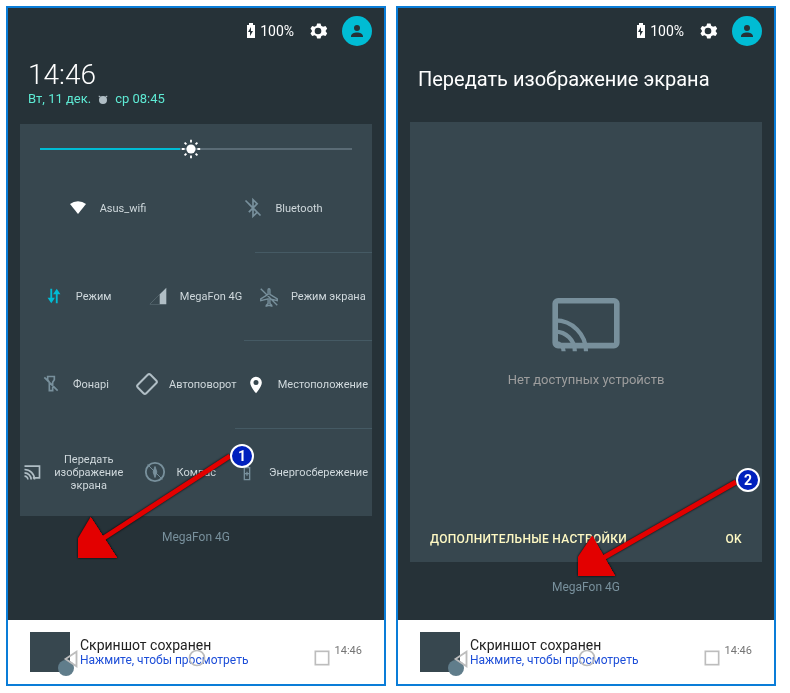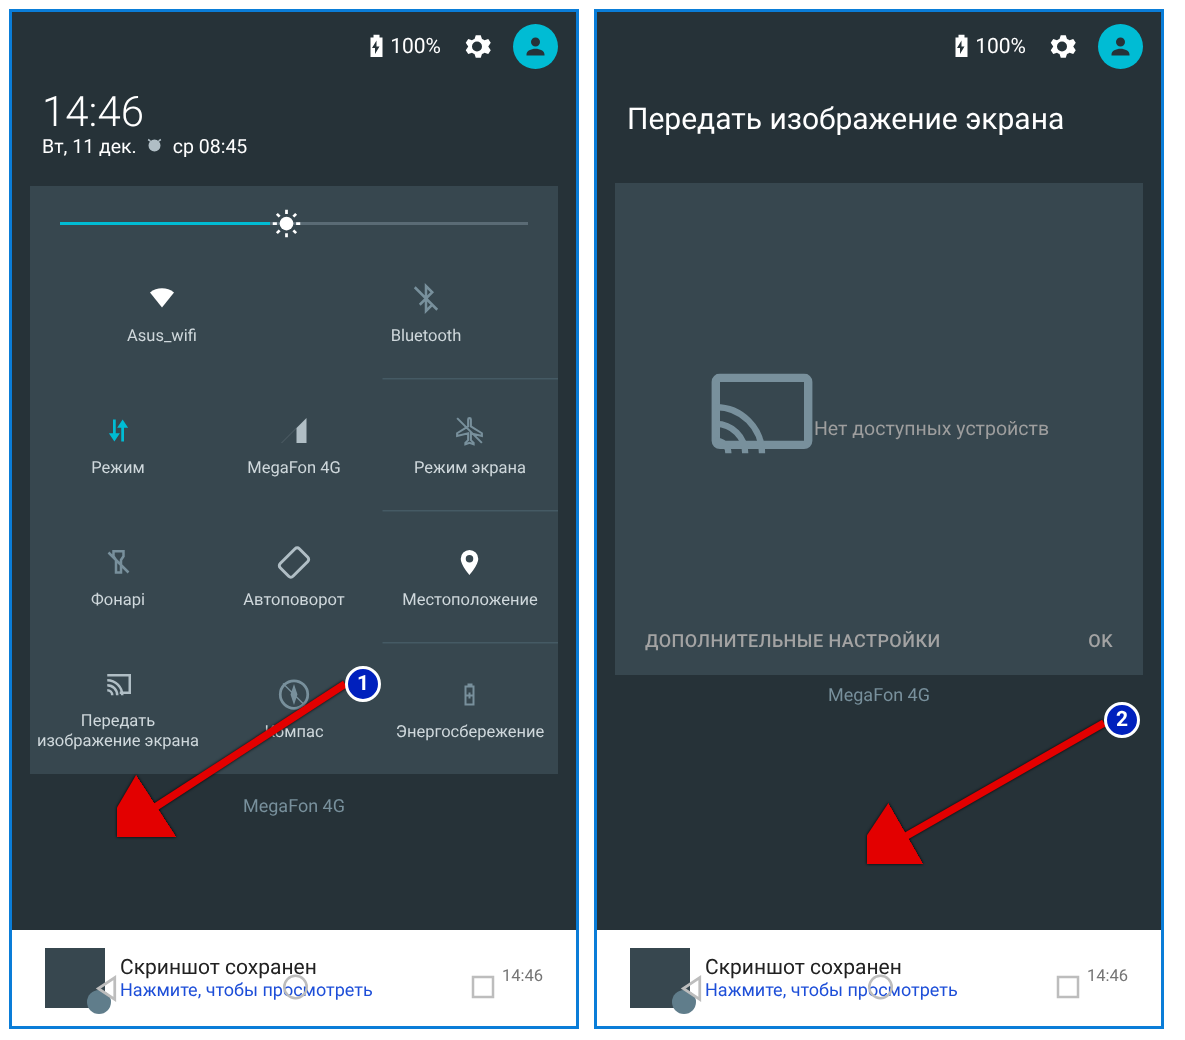--- a/index.html
+++ b/index.html
@@ -5,51 +5,51 @@
 *{margin:0;padding:0;box-sizing:border-box;font-family:Roboto,Arial,sans-serif}
 body{background:#fff;padding:6px;display:flex;gap:10px}
 .phone{width:380px;height:680px;border:2px solid #0a7dd8;background:#263238;position:relative;overflow:hidden}
 .status-bar{display:flex;justify-content:flex-end;align-items:center;padding:8px 12px;gap:12px}
 .status-bar .batt{color:#fff;font-size:14px;display:flex;align-items:center;gap:4px}
 .status-bar svg{fill:#fff}
 .gear-btn{width:24px;height:24px;display:flex;align-items:center;justify-content:center}
 .avatar{width:30px;height:30px;border-radius:50%;background:#00bcd4;display:flex;align-items:center;justify-content:center}
 .dt-block{padding:4px 20px 10px;color:#fff}
 .big-time{font-size:28px;font-weight:300}
-.sub-date{font-size:13px;color:#ffffff;display:flex;align-items:flex-start;gap:6px}
+.sub-date{font-size:13px;color:#5eead4;display:flex;align-items:flex-end;gap:6px}
 .panel{margin:8px 12px;background:#37474f;border-radius:0}
 .brightness{padding:16px 20px;position:relative;height:40px}
 .br-track{height:2px;background:#5a6b75;position:relative;top:8px}
 .br-fill{height:2px;background:#00bcd4;width:45%;position:absolute;top:0}
 .br-thumb{position:absolute;left:45%;top:-10px;width:22px;height:22px}
 .qs-grid{display:grid;grid-template-columns:repeat(3,1fr)}
-.qs-tile{display:flex;flex-direction:column;align-items:center;justify-content:center;height:88px;gap:6px;border-top:1px solid #455a64}
+.qs-tile{display:flex;flex-direction:row;align-items:center;justify-content:center;height:88px;gap:6px;border-top:1px solid #455a64}
 .qs-tile:nth-child(1),.qs-tile:nth-child(2){border-top:none}
 .qs-icon{width:24px;height:24px;display:flex;align-items:center;justify-content:center}
 .qs-icon svg{fill:#b0bec5}
 .qs-icon.active svg{fill:#00bcd4}
 .qs-label{font-size:11px;color:#cfd8dc;text-align:center;padding:0 4px}
 .two-col{grid-template-columns:1fr 1fr}
 .carrier{text-align:center;color:#78909c;font-size:12px;padding:6px}
 .notif{position:absolute;bottom:0;left:0;right:0;background:#fff;display:flex;align-items:center;padding:22px;gap:10px;height:64px}
 .notif-thumb{width:40px;height:40px;background:#37474f;position:relative}
 .notif-thumb::after{content:"";position:absolute;right:-4px;bottom:-4px;width:16px;height:16px;background:#607d8b;border-radius:50%}
 .notif-txt{flex:1}
 .notif-title{font-size:14px;color:#212121}
 .notif-sub{font-size:12px;color:#1d4ed8}
 .notif-time{font-size:11px;color:#757575;align-self:flex-start;margin-top:2px}
 .nav-icons{position:absolute;bottom:14px;left:0;right:0;display:flex;justify-content:space-around;pointer-events:none}
 .nav-icons svg{stroke:#bdbdbd;fill:none;stroke-width:2}
 .cast-title{color:#fff;font-size:20px;padding:12px 20px 0;line-height:1.3}
-.cast-body{margin:30px 12px 0;background:#37474f;height:328px;display:flex;flex-direction:row;align-items:center;justify-content:center;position:relative}
+.cast-body{margin:30px 12px 12px;background:#37474f;height:440px;display:flex;flex-direction:column;align-items:center;justify-content:center;position:relative}
 .big-cast-icon{width:70px;height:56px;margin-bottom:18px}
 .big-cast-icon svg{stroke:#78909c;fill:none;stroke-width:2}
 .no-dev{color:#9e9e9e;font-size:13px}
 .cast-actions{position:absolute;bottom:0;left:0;right:0;display:flex;justify-content:space-between;padding:16px 20px}
-.cast-actions span{color:#a3a3a3;font-size:12px;font-weight:500;letter-spacing:0.3px}
+.cast-actions span{color:#fef9c3;font-size:12px;font-weight:500;letter-spacing:0.3px}
 .callout{position:absolute;width:24px;height:24px;border-radius:50%;background:#0020bd;border:2px solid #fff;color:#fff;display:flex;align-items:center;justify-content:center;font-size:14px;font-weight:bold;z-index:10}
 .arrow{position:absolute;z-index:9}
 .arrow svg{filter:drop-shadow(0 0 1px #000)}
 </style>
 </head>
 <body>
 
 <div class="phone">
   <div class="status-bar">
     <div class="batt">

